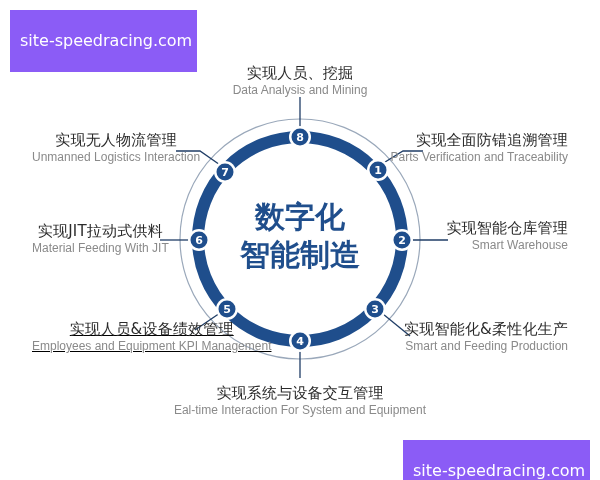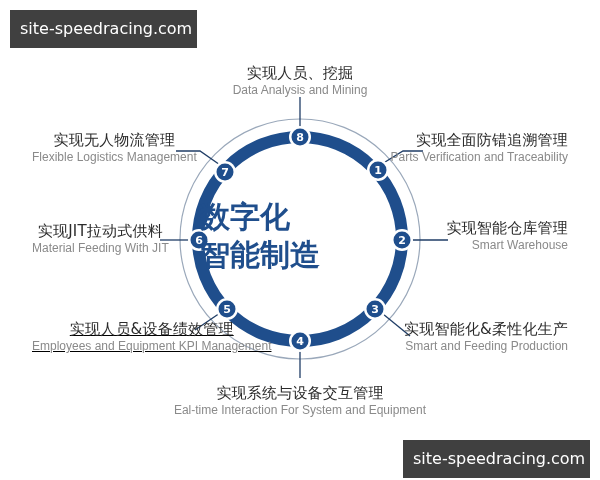--- a/index.html
+++ b/index.html
@@ -2,35 +2,35 @@
 <html><head>
 <meta charset="utf-8">
 <style>
   html, body { margin: 0; padding: 0; }
   body {
     width: 600px; height: 480px; position: relative; overflow: hidden;
     background: #ffffff;
     font-family: "DejaVu Sans", "Liberation Sans", sans-serif;
   }
   .watermark {
-    position: absolute; background: #404040; color: #ffffff;
+    position: absolute; background: #8b5cf6; color: #ffffff;
     font-family: "DejaVu Sans", sans-serif; font-size: 16px;
-    line-height: 30px; padding: 4px 10px; height: 30px; white-space: nowrap;
+    line-height: 30px; padding: 16px 10px; height: 30px; white-space: nowrap;
   }
   .wm-top { left: 10px; top: 10px; width: 167px; }
   .wm-bottom { left: 403px; top: 440px; width: 167px; }
   svg.diagram { position: absolute; left: 0; top: 0; }
   .label { position: absolute; white-space: nowrap; }
   .label .zh { font-size: 15px; color: #2b2b2b; line-height: 18px; letter-spacing: 0.2px; }
   .label .en { font-size: 12px; color: #8a8a8a; line-height: 12px; margin-top: 2px; font-family: "Liberation Sans", sans-serif; }
   .left { text-align: center; }
   .right { text-align: right; }
   .center { text-align: center; }
   .center-title {
-    position: absolute; left: 200px; top: 198px; width: 200px; 
+    position: absolute; left: 200px; top: 198px; width: 200px; text-align: center;
     color: #1f4e8c; font-weight: bold; font-size: 30px; line-height: 38px;
   }
 </style>
 </head>
 <body>
 
 <div class="watermark wm-top">site-speedracing.com</div>
 
 <svg class="diagram" width="600" height="480" viewBox="0 0 600 480">
 
@@ -139,16 +139,16 @@
   <div class="en">Employees and Equipment KPI Management</div>
 </div>
 
 <div class="label left" style="left:32px; top:222px;">
   <div class="zh">实现JIT拉动式供料</div>
   <div class="en">Material Feeding With JIT</div>
 </div>
 
 <div class="label left" style="left:32px; top:131px;">
   <div class="zh">实现无人物流管理</div>
-  <div class="en">Flexible Logistics Management</div>
+  <div class="en">Unmanned Logistics Interaction</div>
 </div>
 
 <div class="watermark wm-bottom">site-speedracing.com</div>
 
 </body></html>

